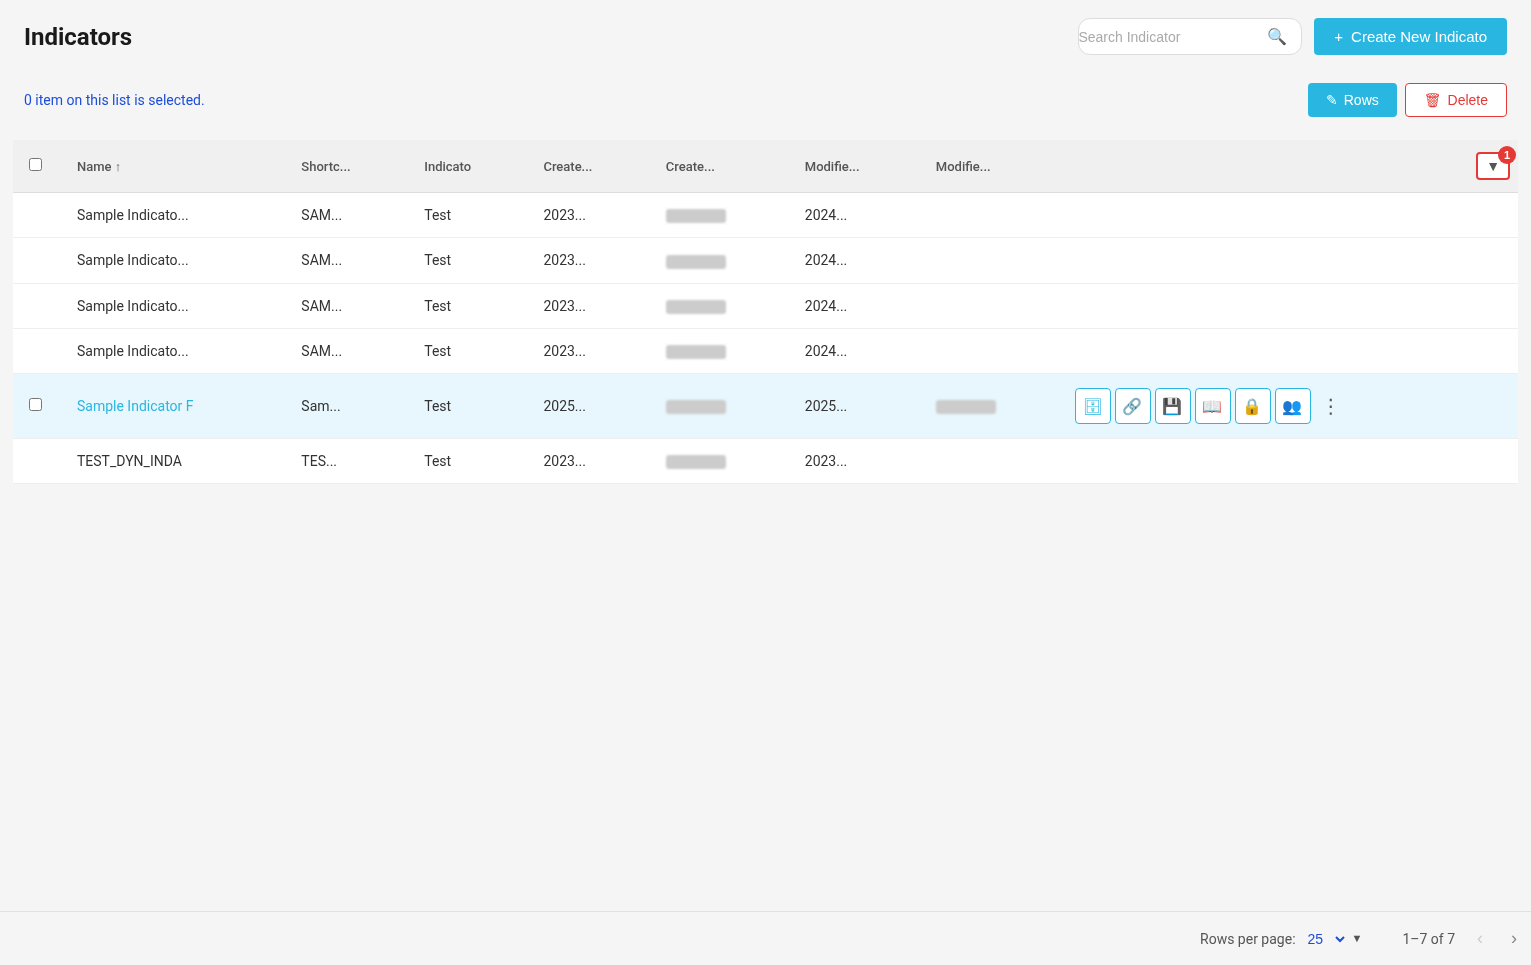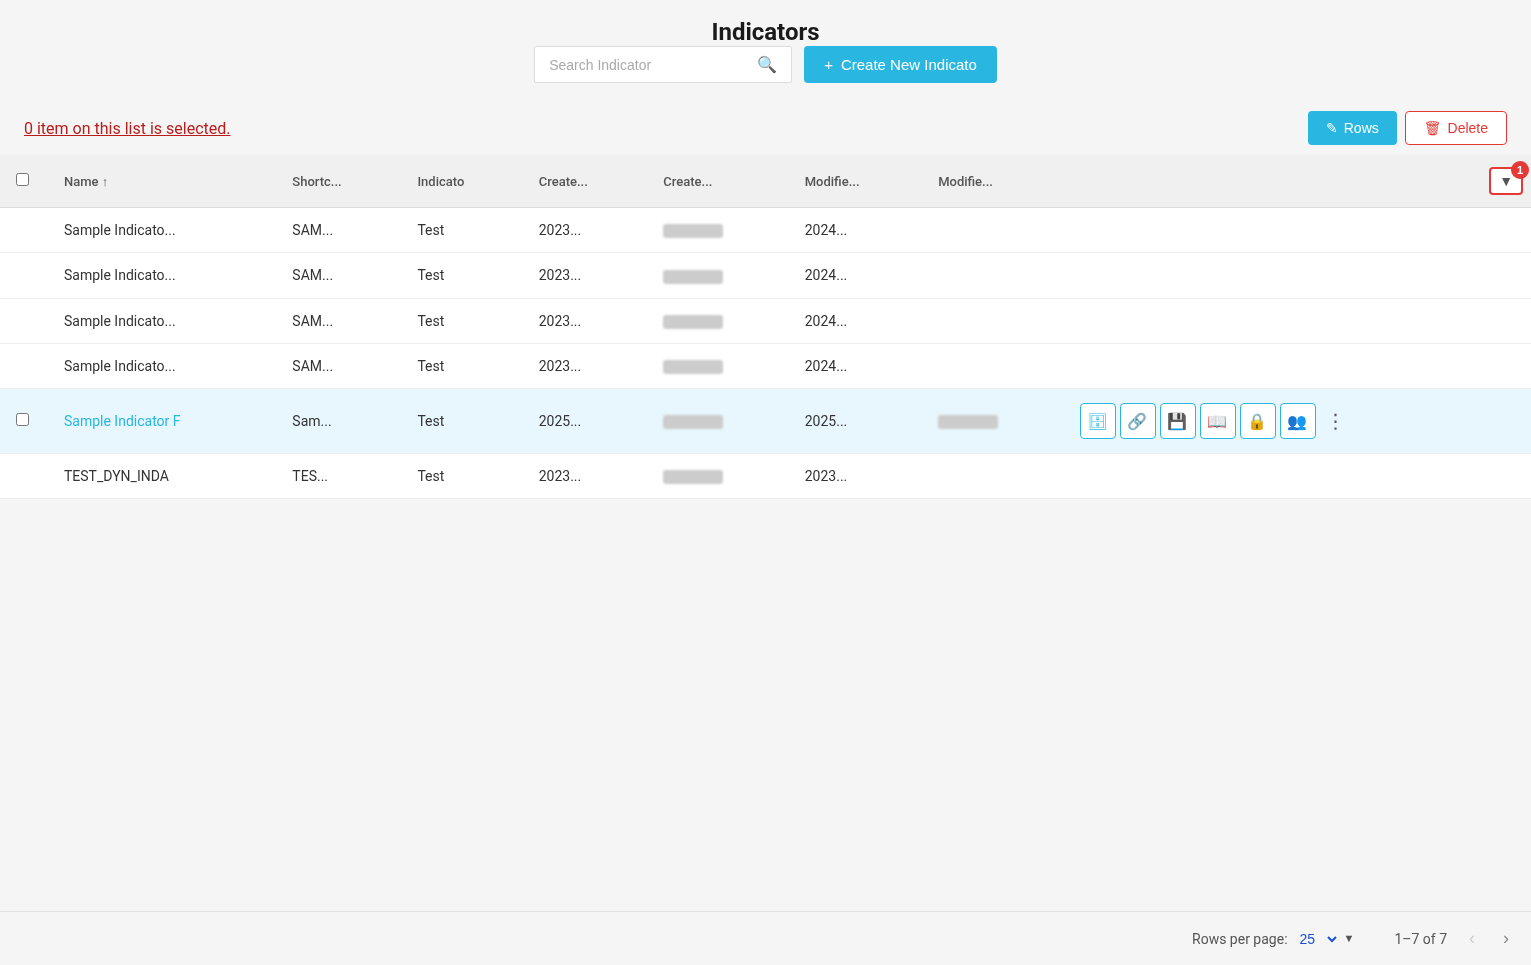--- a/index.html
+++ b/index.html
@@ -4,43 +4,42 @@
   <style>
     * { box-sizing: border-box; margin: 0; padding: 0; }
     body { font-family: -apple-system, BlinkMacSystemFont, 'Segoe UI', Roboto, sans-serif; background: #f5f5f5; color: #333; font-size: 14px; }
 
     .header {
       display: flex;
       align-items: center;
       justify-content: space-between;
       padding: 18px 24px;
       background: #f5f5f5;
-      flex-direction: column;
     }
 
     .header-title {
       font-size: 24px;
       font-weight: 700;
       color: #1a1a1a;
     }
 
     .header-actions {
       display: flex;
       align-items: center;
       gap: 12px;
     }
 
     .search-box {
       display: flex;
       align-items: center;
       background: #fff;
       border: 1px solid #ddd;
-      border-radius: 2px;
+      border-radius: 12px;
       padding: 8px 14px;
-      width: 258px;
+      width: 224px;
       gap: 8px;
       justify-content: flex-end;
     }
 
     .search-box input {
       border: none;
       outline: none;
       flex: 1;
       font-size: 14px;
       color: #333;
@@ -67,39 +66,39 @@
     }
 
     .toolbar {
       display: flex;
       align-items: center;
       justify-content: space-between;
       padding: 10px 24px;
       background: #f5f5f5;
     }
 
-    .selection-info { color: #b91c1c; font-size: 16px; text-decoration: underline; }
+    .selection-info { color: #1d4ed8; font-size: 14px; }
 
     .toolbar-buttons { display: flex; gap: 8px; }
 
     .edit-btn {
       display: flex; align-items: center; gap: 6px;
       background: #29b6e0; color: #fff; border: none;
       border-radius: 4px; padding: 8px 18px; font-size: 14px; cursor: pointer;
     }
 
     .delete-btn {
       display: flex; align-items: center; gap: 6px;
       background: #fff; color: #e53935; border: 1.5px solid #e53935;
       border-radius: 4px; padding: 8px 18px; font-size: 14px; cursor: pointer;
     }
 
     .table-container {
       background: #fff;
-      margin: 0;
+      margin: 13px;
     }
 
     table {
       width: 100%;
       border-collapse: collapse;
     }
 
     thead tr {
       background: #f0f0f0;
       border-bottom: 1px solid #ddd;
@@ -198,21 +197,21 @@
       color: #555;
       font-size: 20px;
       cursor: pointer;
       padding: 4px 6px;
     }
 
     .footer {
       display: flex;
       align-items: center;
       justify-content: flex-end;
-      padding: 14px 16px;
+      padding: 14px 8px;
       background: #f5f5f5;
       gap: 16px;
       position: fixed;
       bottom: 0;
       width: 100%;
       border-top: 1px solid #e0e0e0;
     }
 
     .rows-per-page { display: flex; align-items: center; gap: 8px; color: #555; }
 

